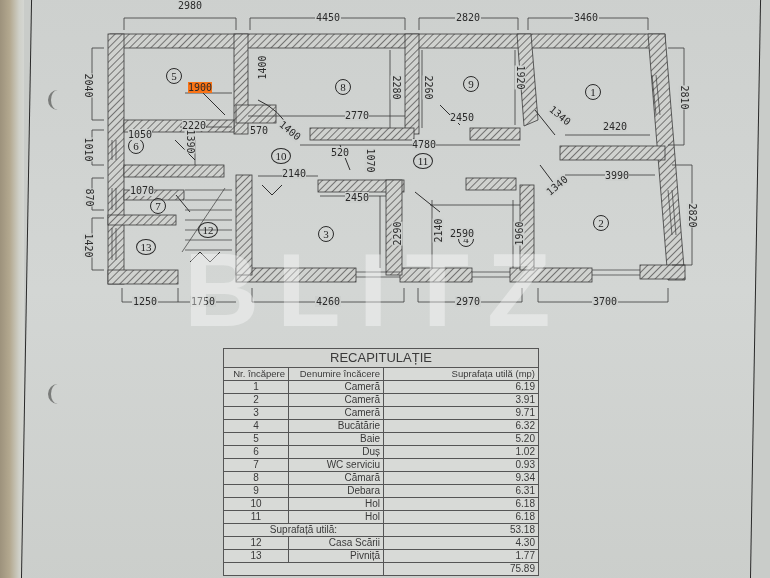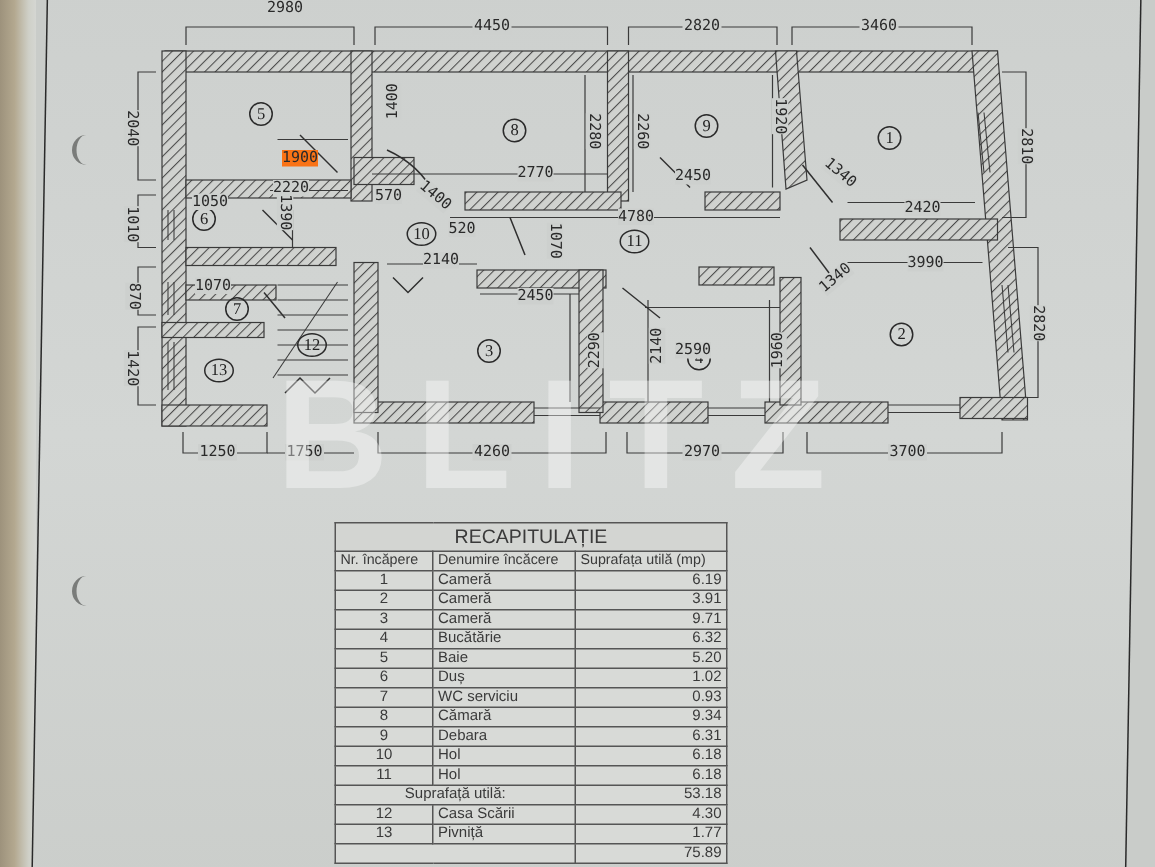--- a/index.html
+++ b/index.html
@@ -23,25 +23,25 @@
     position:absolute; width:16px; height:20px; border-radius:50%;
     border-left:3px solid #7a7c7a; left:48px;
   }
   svg.plan { position:absolute; left:0; top:0; }
   .watermark {
     position:absolute; left:184px; top:240px; width:420px; height:100px;
     font-family:Liberation Sans, sans-serif; font-weight:bold; font-size:104px;
     letter-spacing:18px; color:rgba(255,255,255,0.38); line-height:100px;
   }
   .recap {
-    position:absolute; left:223px; top:348px; width:262px;
+    position:absolute; left:223px; top:348px; width:316px;
     border-collapse:collapse; font-size:10px; color:#3a3a3a;
     background:#d8dad7;
   }
-  .recap td, .recap th { border:1px solid #555; padding:0 3px; height:12px; line-height:12px; font-weight:normal; }
+  .recap td, .recap th { border:1px solid #555; padding:0 3px; height:12px; line-height:12px; font-weight:normal;text-align:right; }
   .recap .title { font-size:13px; text-align:center; height:18px; line-height:18px; background:#d3d5d2; }
   .recap .hdr td { font-size:9.5px; }
   .recap td.nr { text-align:center; width:58px; }
   .recap td.name { width:88px;margin-top:32px; }
   .recap td.val { text-align:right; }
   .recap .subtotal td.label { text-align:center; }
 </style>
 </head>
 <body>
 
@@ -189,36 +189,36 @@
   <span style="position:absolute;left:190px;top:296px;background:#cdd0ce;padding:0 1px;">1750</span>
   <span style="position:absolute;left:315px;top:296px;background:#cdd0ce;padding:0 1px;">4260</span>
   <span style="position:absolute;left:455px;top:296px;background:#cdd0ce;padding:0 1px;">2970</span>
   <span style="position:absolute;left:592px;top:296px;background:#cdd0ce;padding:0 1px;">3700</span>
   <span style="position:absolute;left:76px;top:80px;transform:rotate(90deg);background:#cdd0ce;">2040</span>
   <span style="position:absolute;left:76px;top:144px;transform:rotate(90deg);background:#cdd0ce;">1010</span>
   <span style="position:absolute;left:80px;top:192px;transform:rotate(90deg);background:#cdd0ce;">870</span>
   <span style="position:absolute;left:76px;top:240px;transform:rotate(90deg);background:#cdd0ce;">1420</span>
   <span style="position:absolute;left:672px;top:92px;transform:rotate(90deg);background:#cdd0ce;">2810</span>
   <span style="position:absolute;left:680px;top:210px;transform:rotate(90deg);background:#cdd0ce;">2820</span>
-  <span style="position:absolute;left:188px;top:100px;background:#f97316;">1900</span>
+  <span style="position:absolute;left:188px;top:82px;background:#f97316;">1900</span>
   <span style="position:absolute;left:182px;top:120px;background:#cdd0ce;">2220</span>
   <span style="position:absolute;left:128px;top:129px;background:#cdd0ce;">1050</span>
   <span style="position:absolute;left:178px;top:136px;transform:rotate(90deg);background:#cdd0ce;">1390</span>
   <span style="position:absolute;left:130px;top:185px;background:#cdd0ce;">1070</span>
   <span style="position:absolute;left:250px;top:62px;transform:rotate(-90deg);background:#cdd0ce;">1400</span>
   <span style="position:absolute;left:345px;top:110px;background:#cdd0ce;">2770</span>
   <span style="position:absolute;left:384px;top:82px;transform:rotate(90deg);background:#cdd0ce;">2280</span>
   <span style="position:absolute;left:416px;top:82px;transform:rotate(90deg);background:#cdd0ce;">2260</span>
   <span style="position:absolute;left:508px;top:72px;transform:rotate(90deg);background:#cdd0ce;">1920</span>
   <span style="position:absolute;left:450px;top:112px;background:#cdd0ce;">2450</span>
   <span style="position:absolute;left:548px;top:110px;transform:rotate(40deg);background:#cdd0ce;">1340</span>
-  <span style="position:absolute;left:603px;top:133px;background:#cdd0ce;">2420</span>
+  <span style="position:absolute;left:603px;top:121px;background:#cdd0ce;">2420</span>
   <span style="position:absolute;left:250px;top:125px;background:#cdd0ce;">570</span>
   <span style="position:absolute;left:278px;top:125px;transform:rotate(40deg);background:#cdd0ce;">1400</span>
-  <span style="position:absolute;left:299px;top:147px;background:#cdd0ce;">520</span>
+  <span style="position:absolute;left:331px;top:147px;background:#cdd0ce;">520</span>
   <span style="position:absolute;left:412px;top:139px;background:#cdd0ce;text-align:right;">4780</span>
   <span style="position:absolute;left:358px;top:155px;transform:rotate(90deg);background:#cdd0ce;">1070</span>
   <span style="position:absolute;left:282px;top:168px;background:#cdd0ce;">2140</span>
   <span style="position:absolute;left:345px;top:192px;background:#cdd0ce;">2450</span>
   <span style="position:absolute;left:385px;top:228px;transform:rotate(-90deg);background:#cdd0ce;">2290</span>
   <span style="position:absolute;left:450px;top:200px;background:#cdd0ce;margin-top:28px;">2590</span>
   <span style="position:absolute;left:426px;top:225px;transform:rotate(-90deg);background:#cdd0ce;">2140</span>
   <span style="position:absolute;left:507px;top:228px;transform:rotate(-90deg);background:#cdd0ce;">1960</span>
   <span style="position:absolute;left:605px;top:170px;background:#cdd0ce;">3990</span>
   <span style="position:absolute;left:545px;top:180px;transform:rotate(-40deg);background:#cdd0ce;">1340</span>

